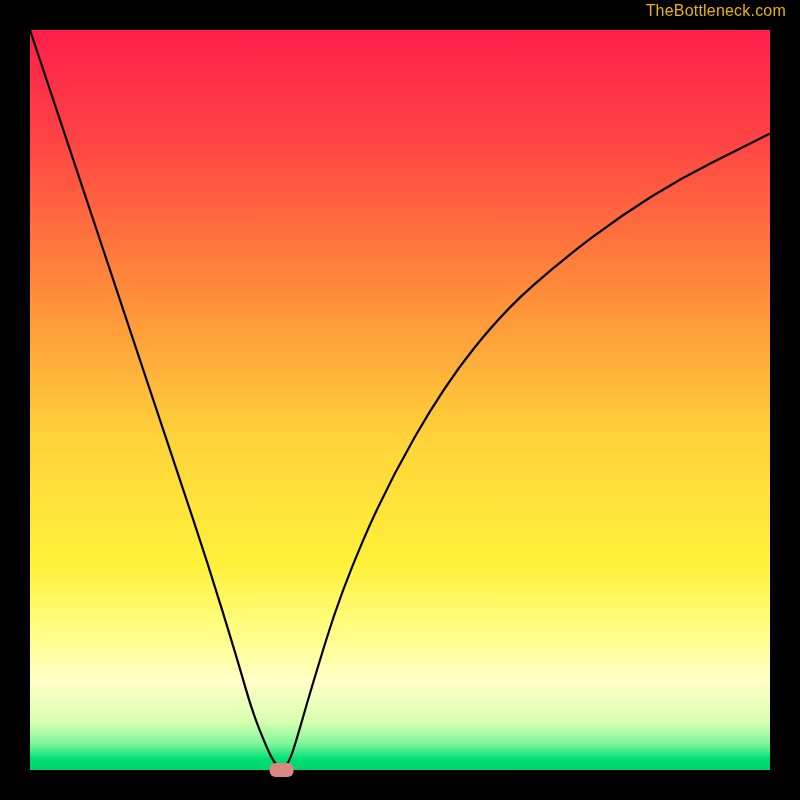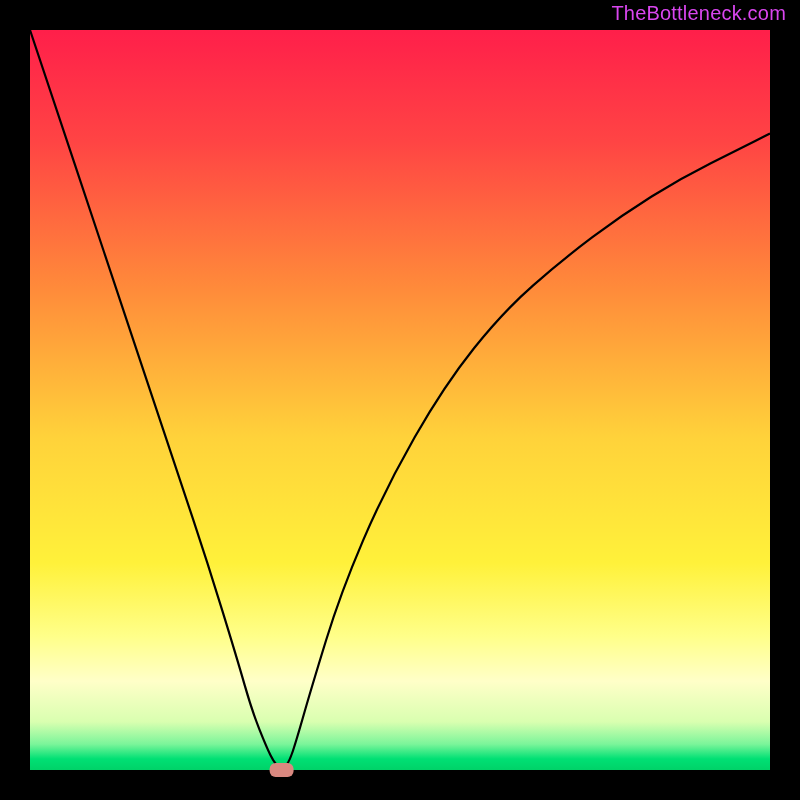--- a/index.html
+++ b/index.html
@@ -16,22 +16,22 @@
     top: 0;
     left: 0;
     width: 800px;
     height: 800px;
     background: #000;
   }
   .watermark {
     position: absolute;
     top: 2px;
     right: 14px;
-    color: #d946ef;
-    font-size: 20px;
+    color: #eab308;
+    font-size: 16px;
     font-weight: 500;
     letter-spacing: 0.2px;
     z-index: 10;
   }
   svg {
     position: absolute;
     top: 0;
     left: 0;
   }
 </style>

